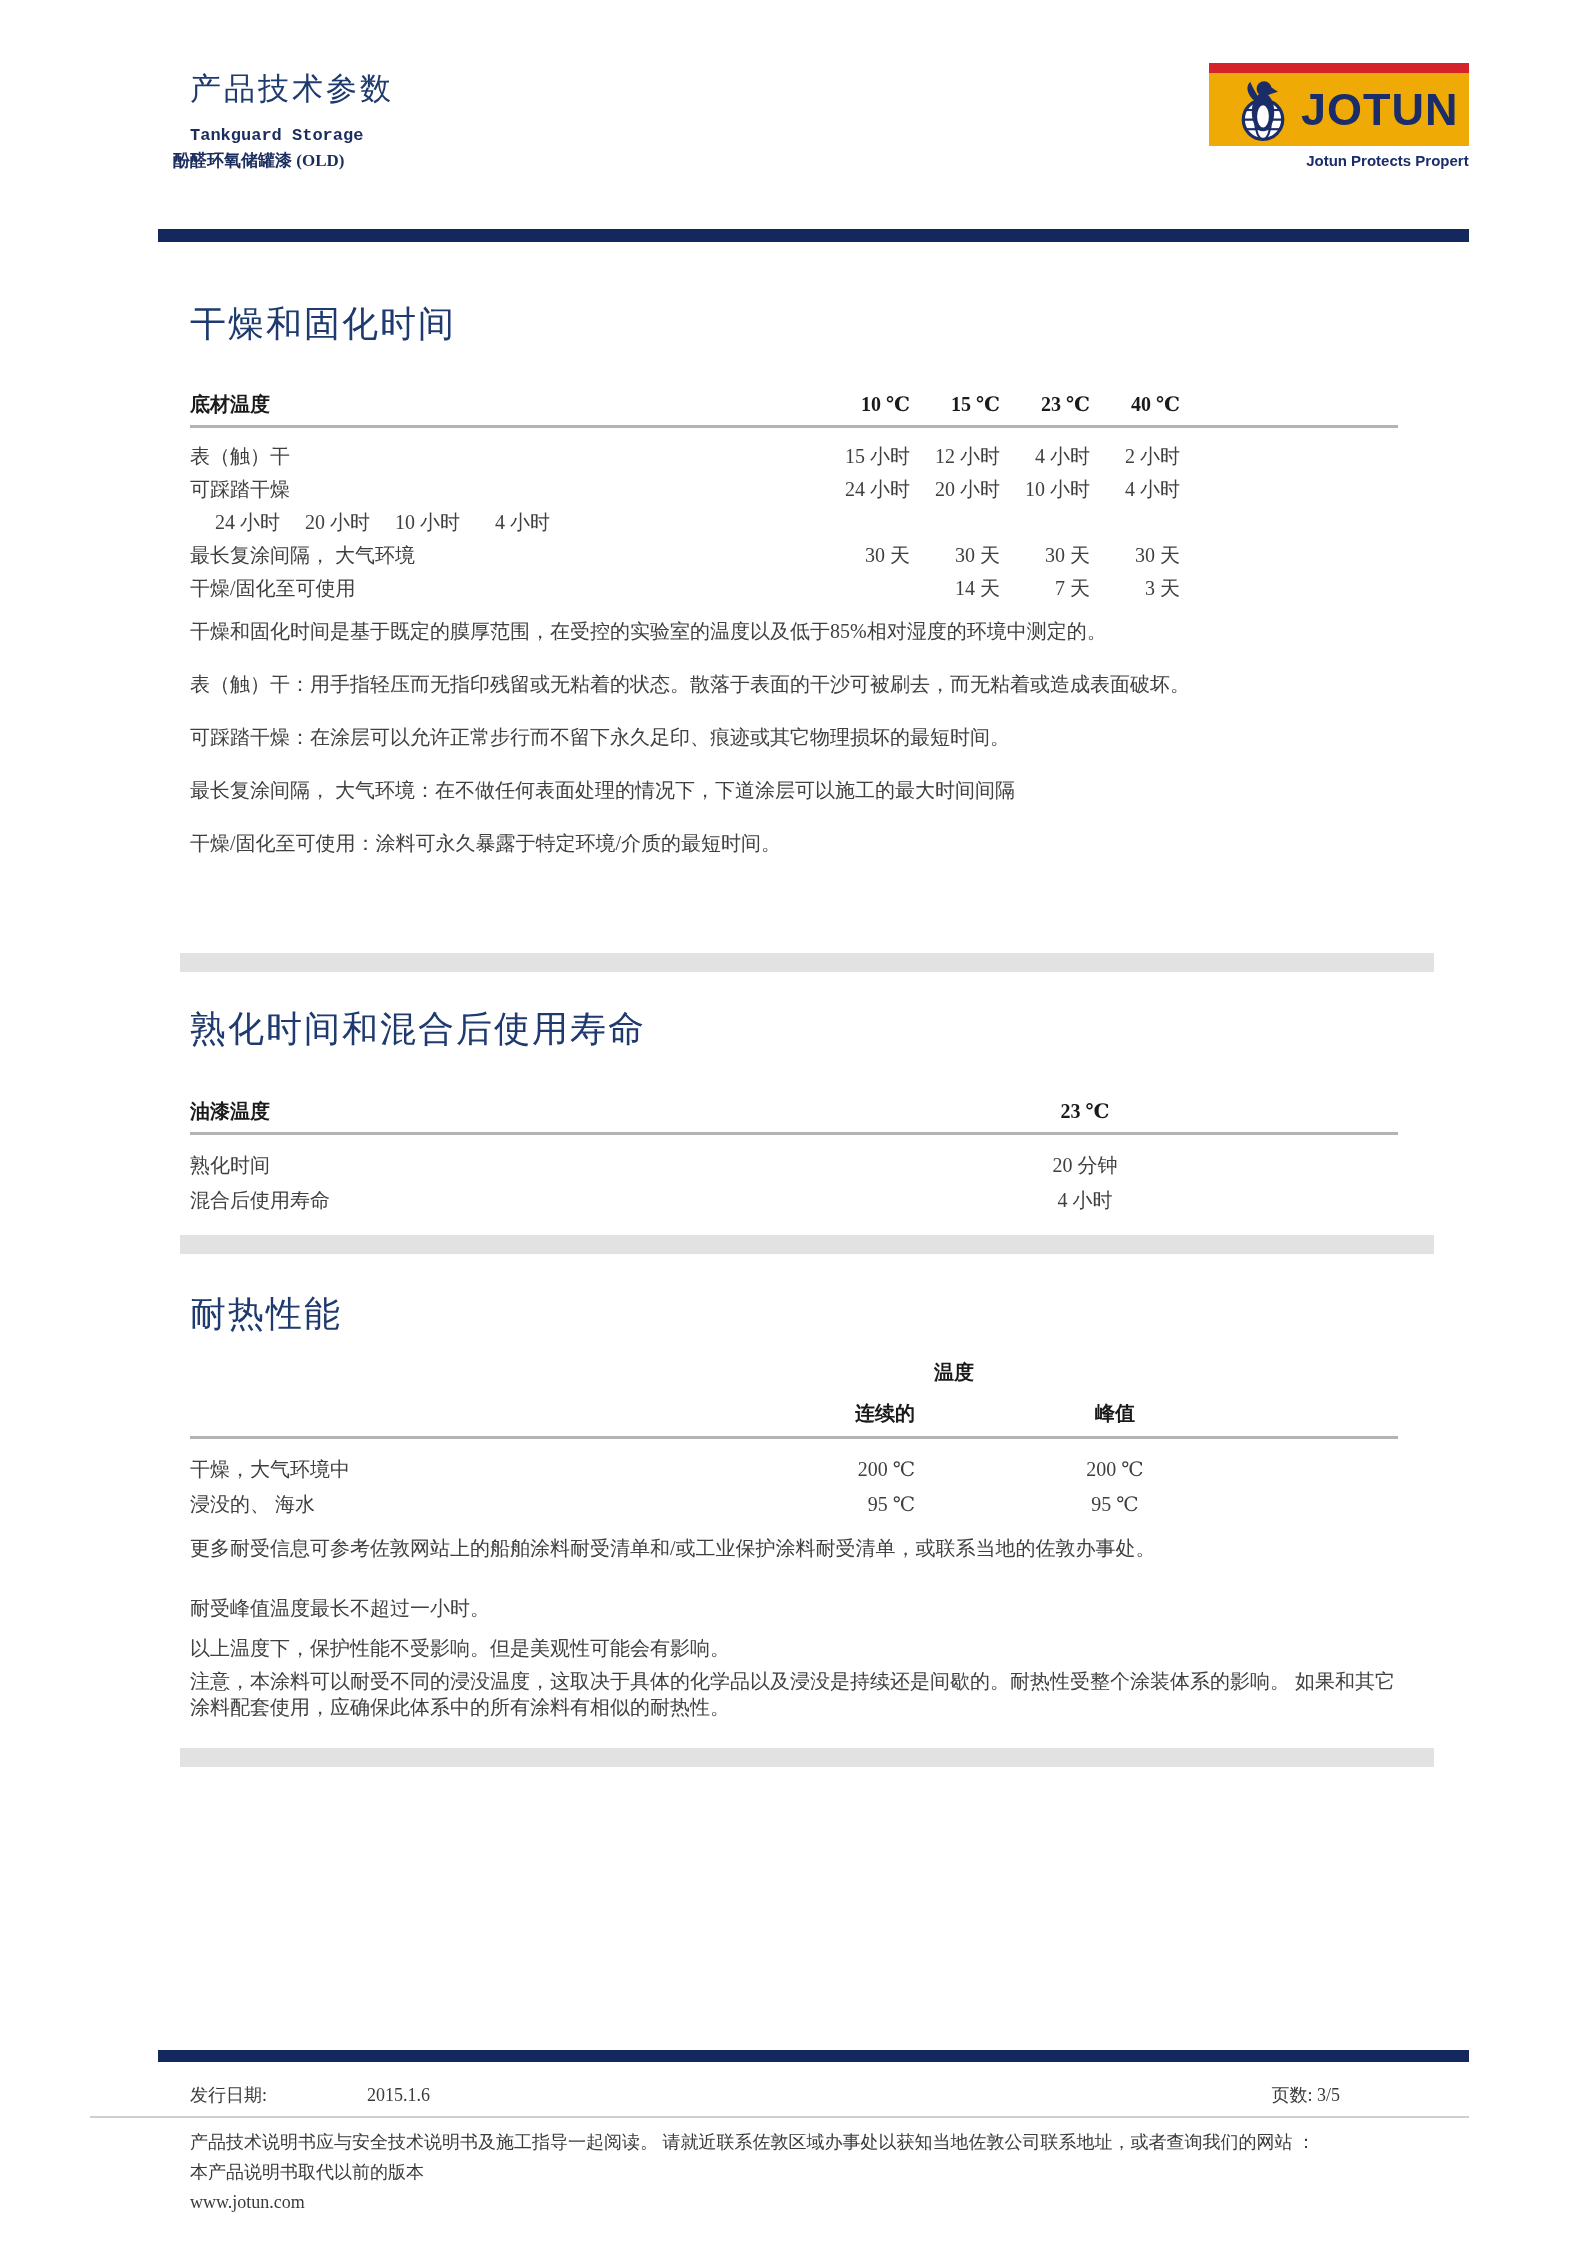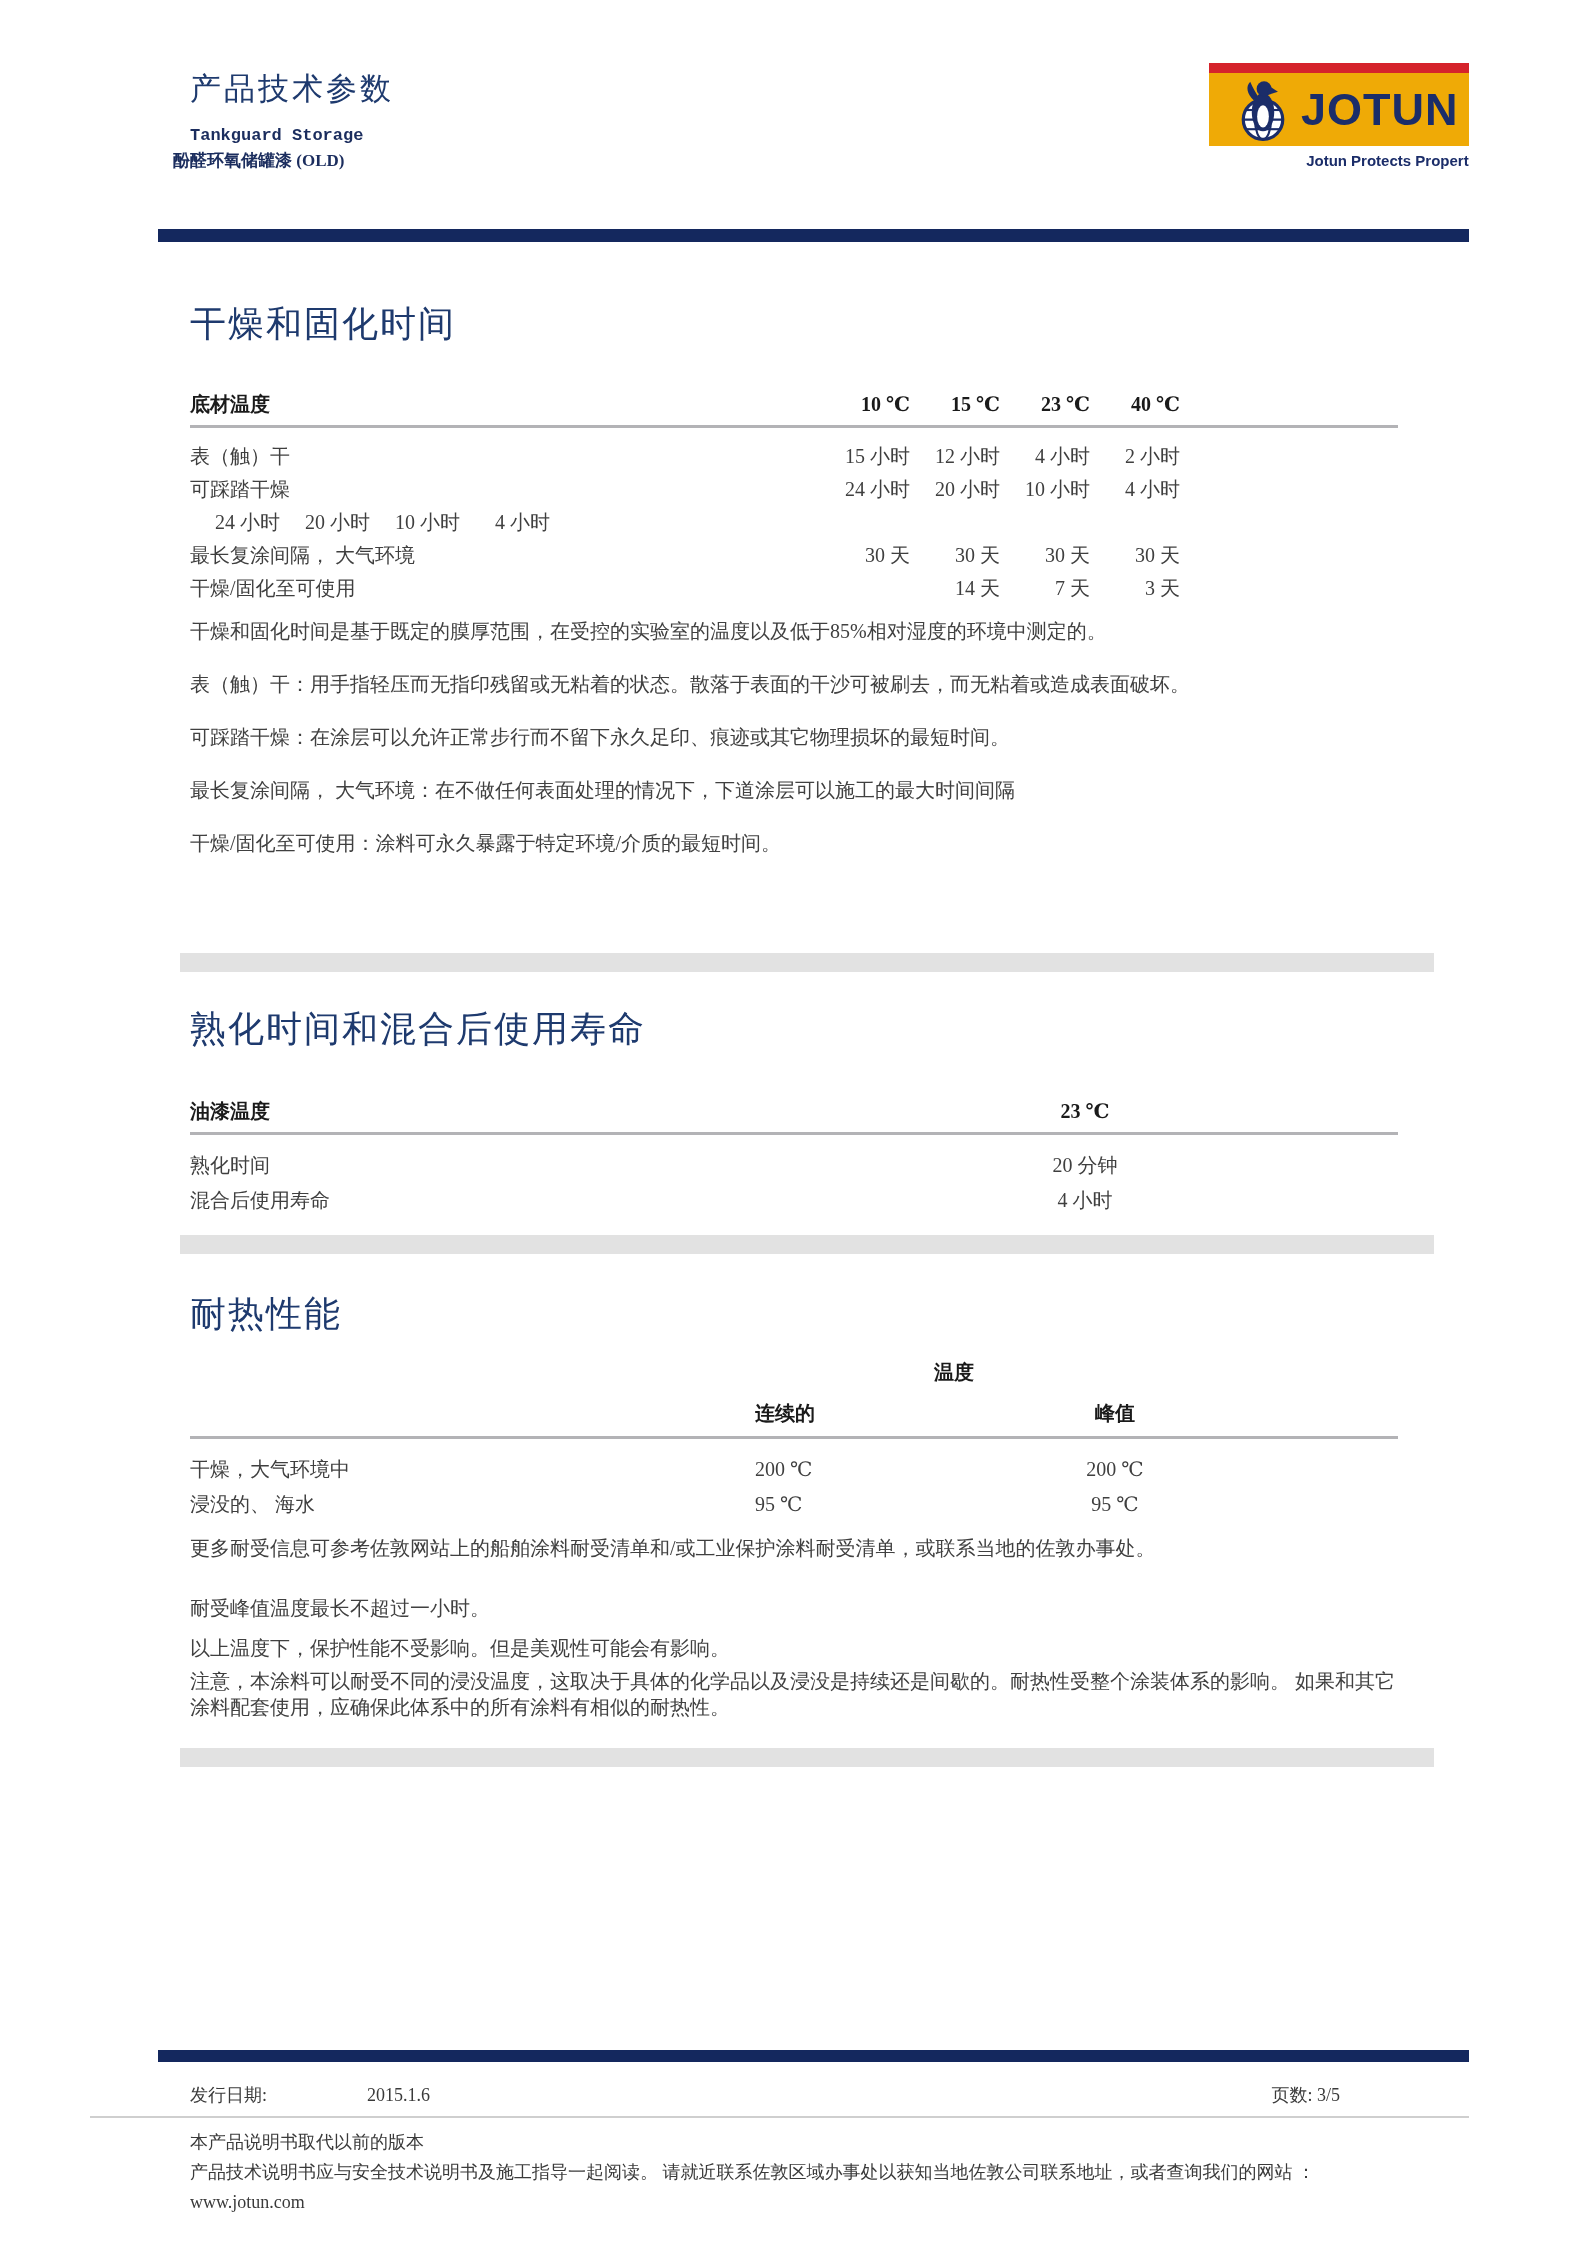--- a/index.html
+++ b/index.html
@@ -63,21 +63,21 @@
   .t2 .tcol{width:130px;text-align:center;}
   .t2 .tspacer{width:248px;}
   .t2 .tbody{padding-top:7px;}
   .t2 .tbody .trow{line-height:35px;}
 
   
   .t3{top:1350px;}
   .t3 .group-row{display:flex;line-height:44px;white-space:nowrap;gap:21px;}
   .t3 .group-span{width:440px;text-align:center;font-weight:bold;color:#1a1a1a;}
   .t3 .sub-row{display:flex;line-height:38px;white-space:nowrap;}
-  .t3 .colA{width:160px;text-align:left;}
+  .t3 .colA{width:160px;text-align:right;}
   .t3 .colB{width:160px;text-align:center;margin-left:120px;}
   .t3 .tspacer{width:203px;}
   .t3 .sub-row .colA,.t3 .sub-row .colB{font-weight:bold;color:#1a1a1a;}
   .t3 .tbody{padding-top:7px;}
   .t3 .tbody .trow{line-height:35px;}
 
   
   .notes{left:190px;width:1212px;font-size:20px;color:#404040;}
   .notes p{margin:0;line-height:26px;}
   .notes1{top:618px;}
@@ -262,18 +262,18 @@
 
   <div class="abs footer-row">
     <span class="fdate-label">发行日期:</span>
     <span class="fdate-value">2015.1.6</span>
     <span class="fpage">页数: 3/5</span>
   </div>
 
   <div class="abs footer-divider"></div>
 
   <div class="abs footer-notes">
+    <p>产品技术说明书应与安全技术说明书及施工指导一起阅读。 请就近联系佐敦区域办事处以获知当地佐敦公司联系地址，或者查询我们的网站 ：</p>
     <p>本产品说明书取代以前的版本</p>
-    <p>产品技术说明书应与安全技术说明书及施工指导一起阅读。 请就近联系佐敦区域办事处以获知当地佐敦公司联系地址，或者查询我们的网站 ：</p>
     <p>www.jotun.com</p>
   </div>
 
 </div>
 
 </body></html>

